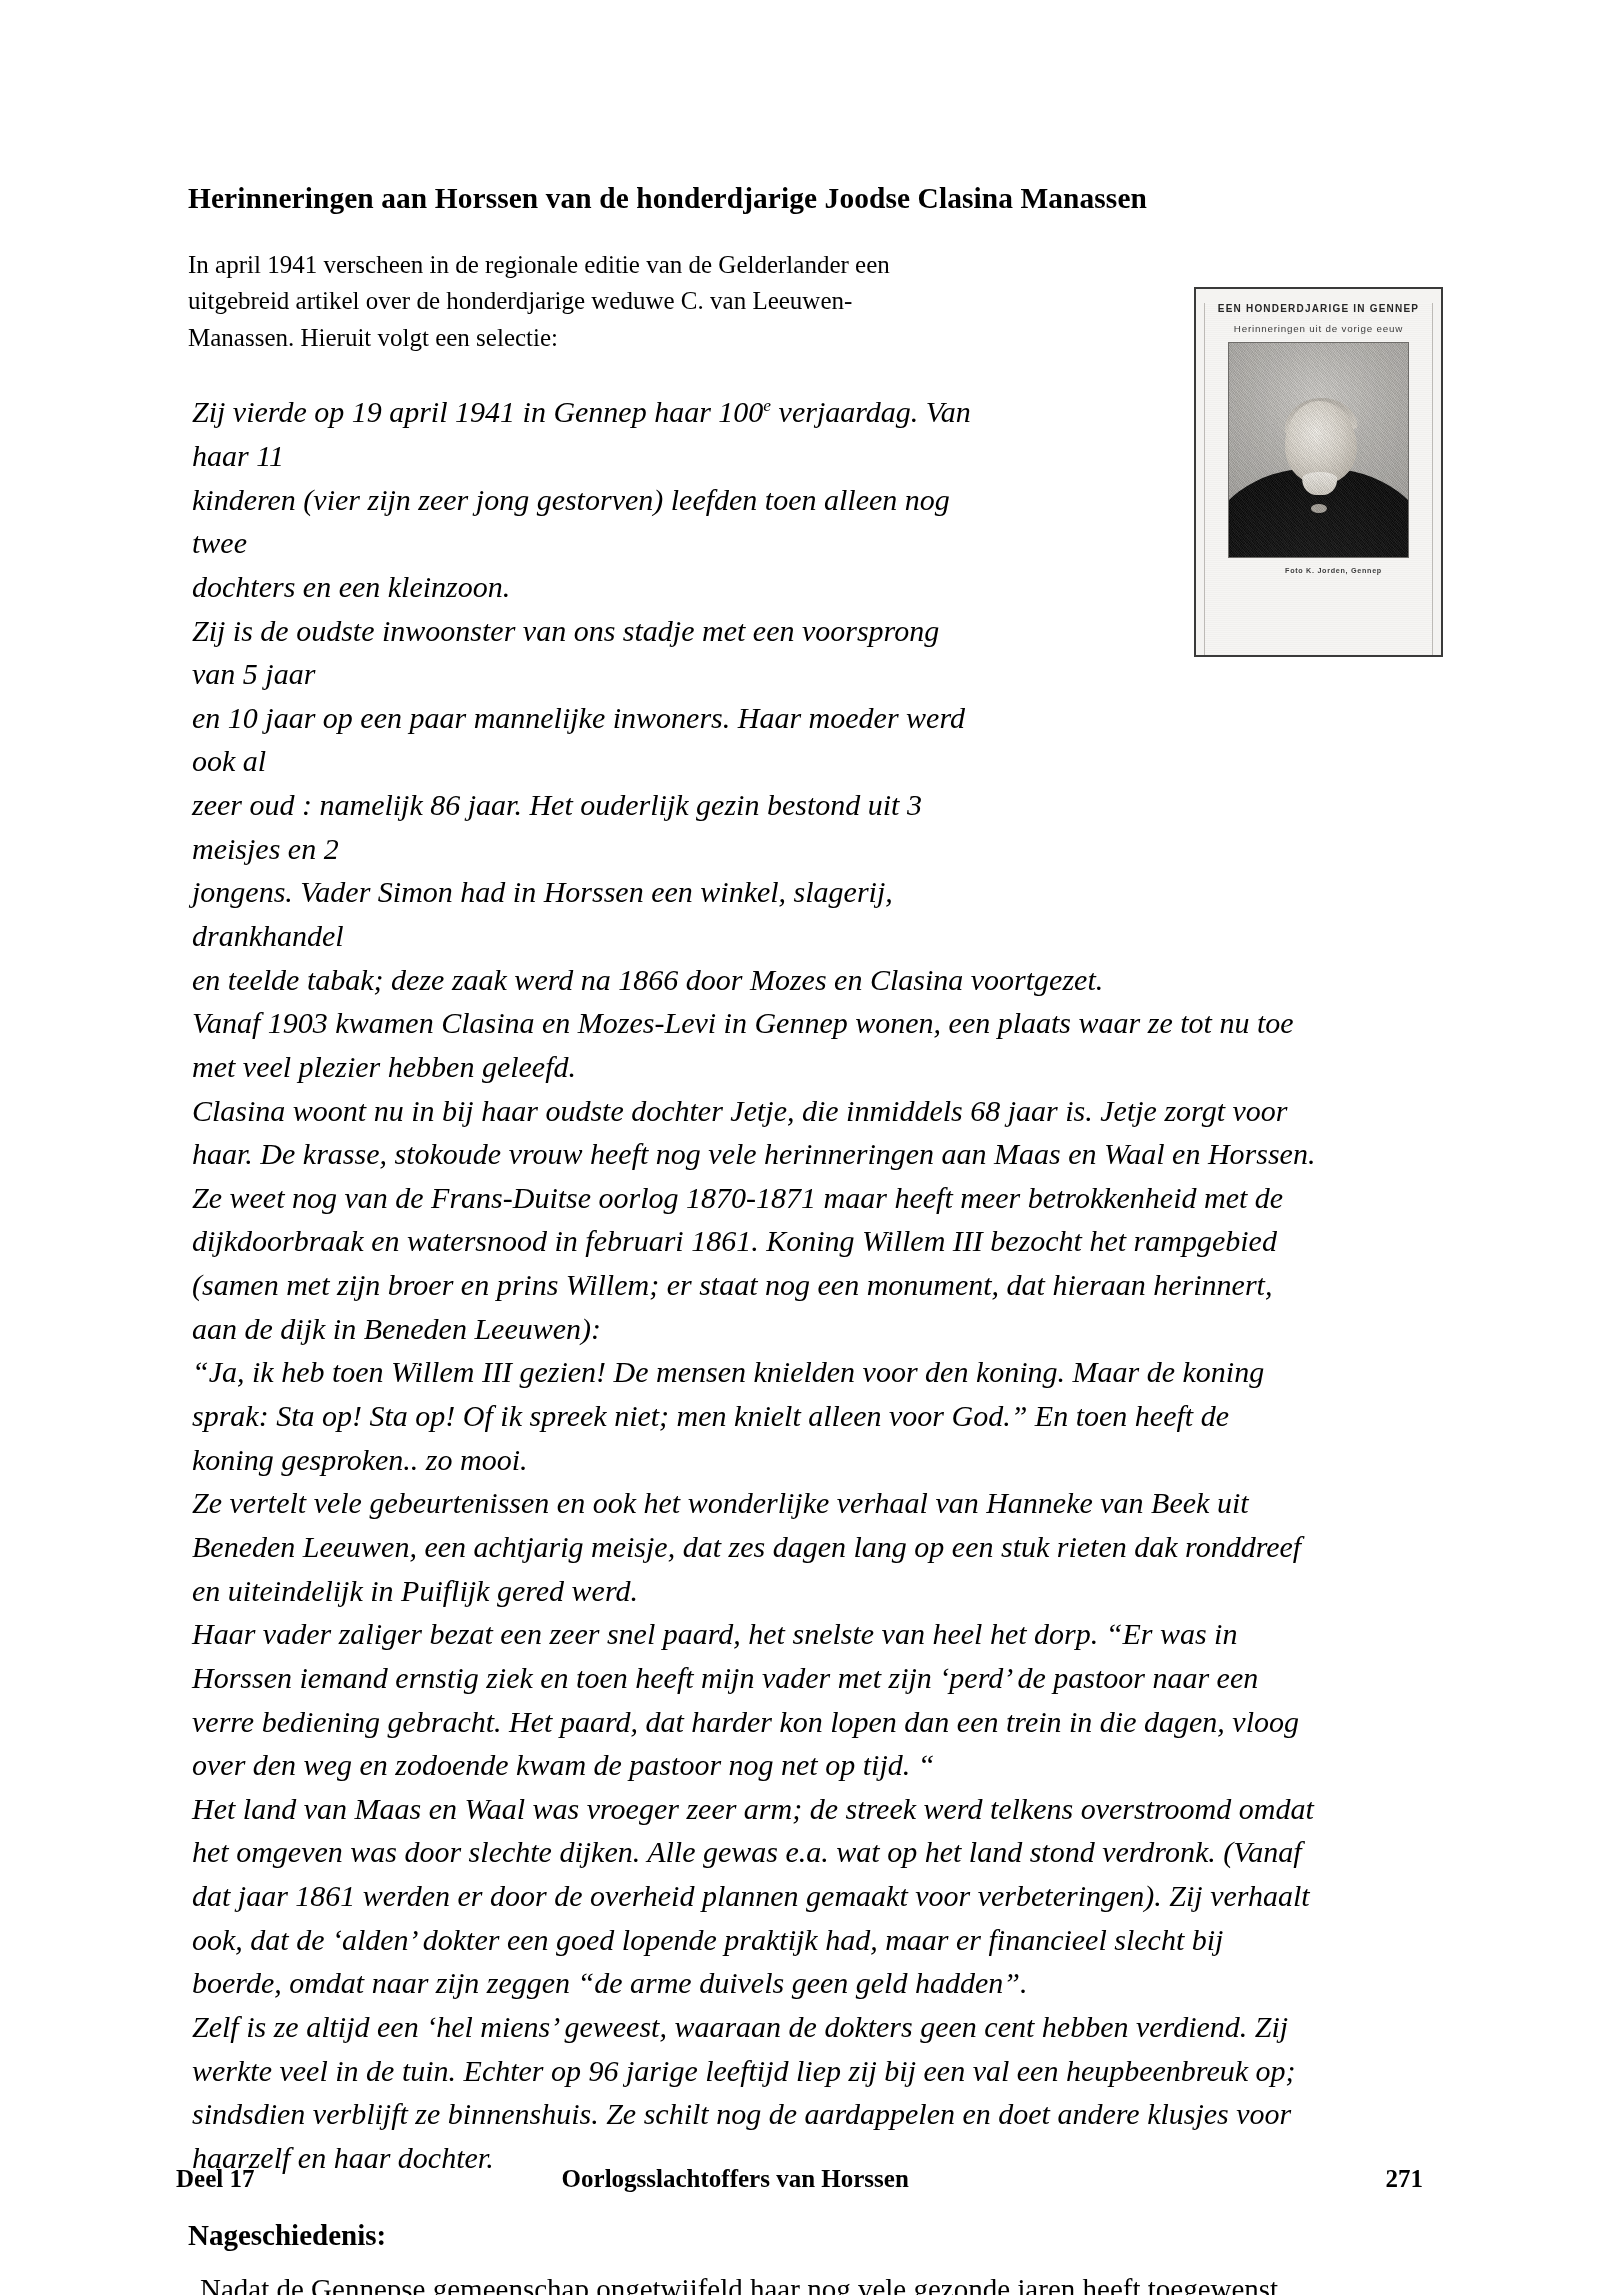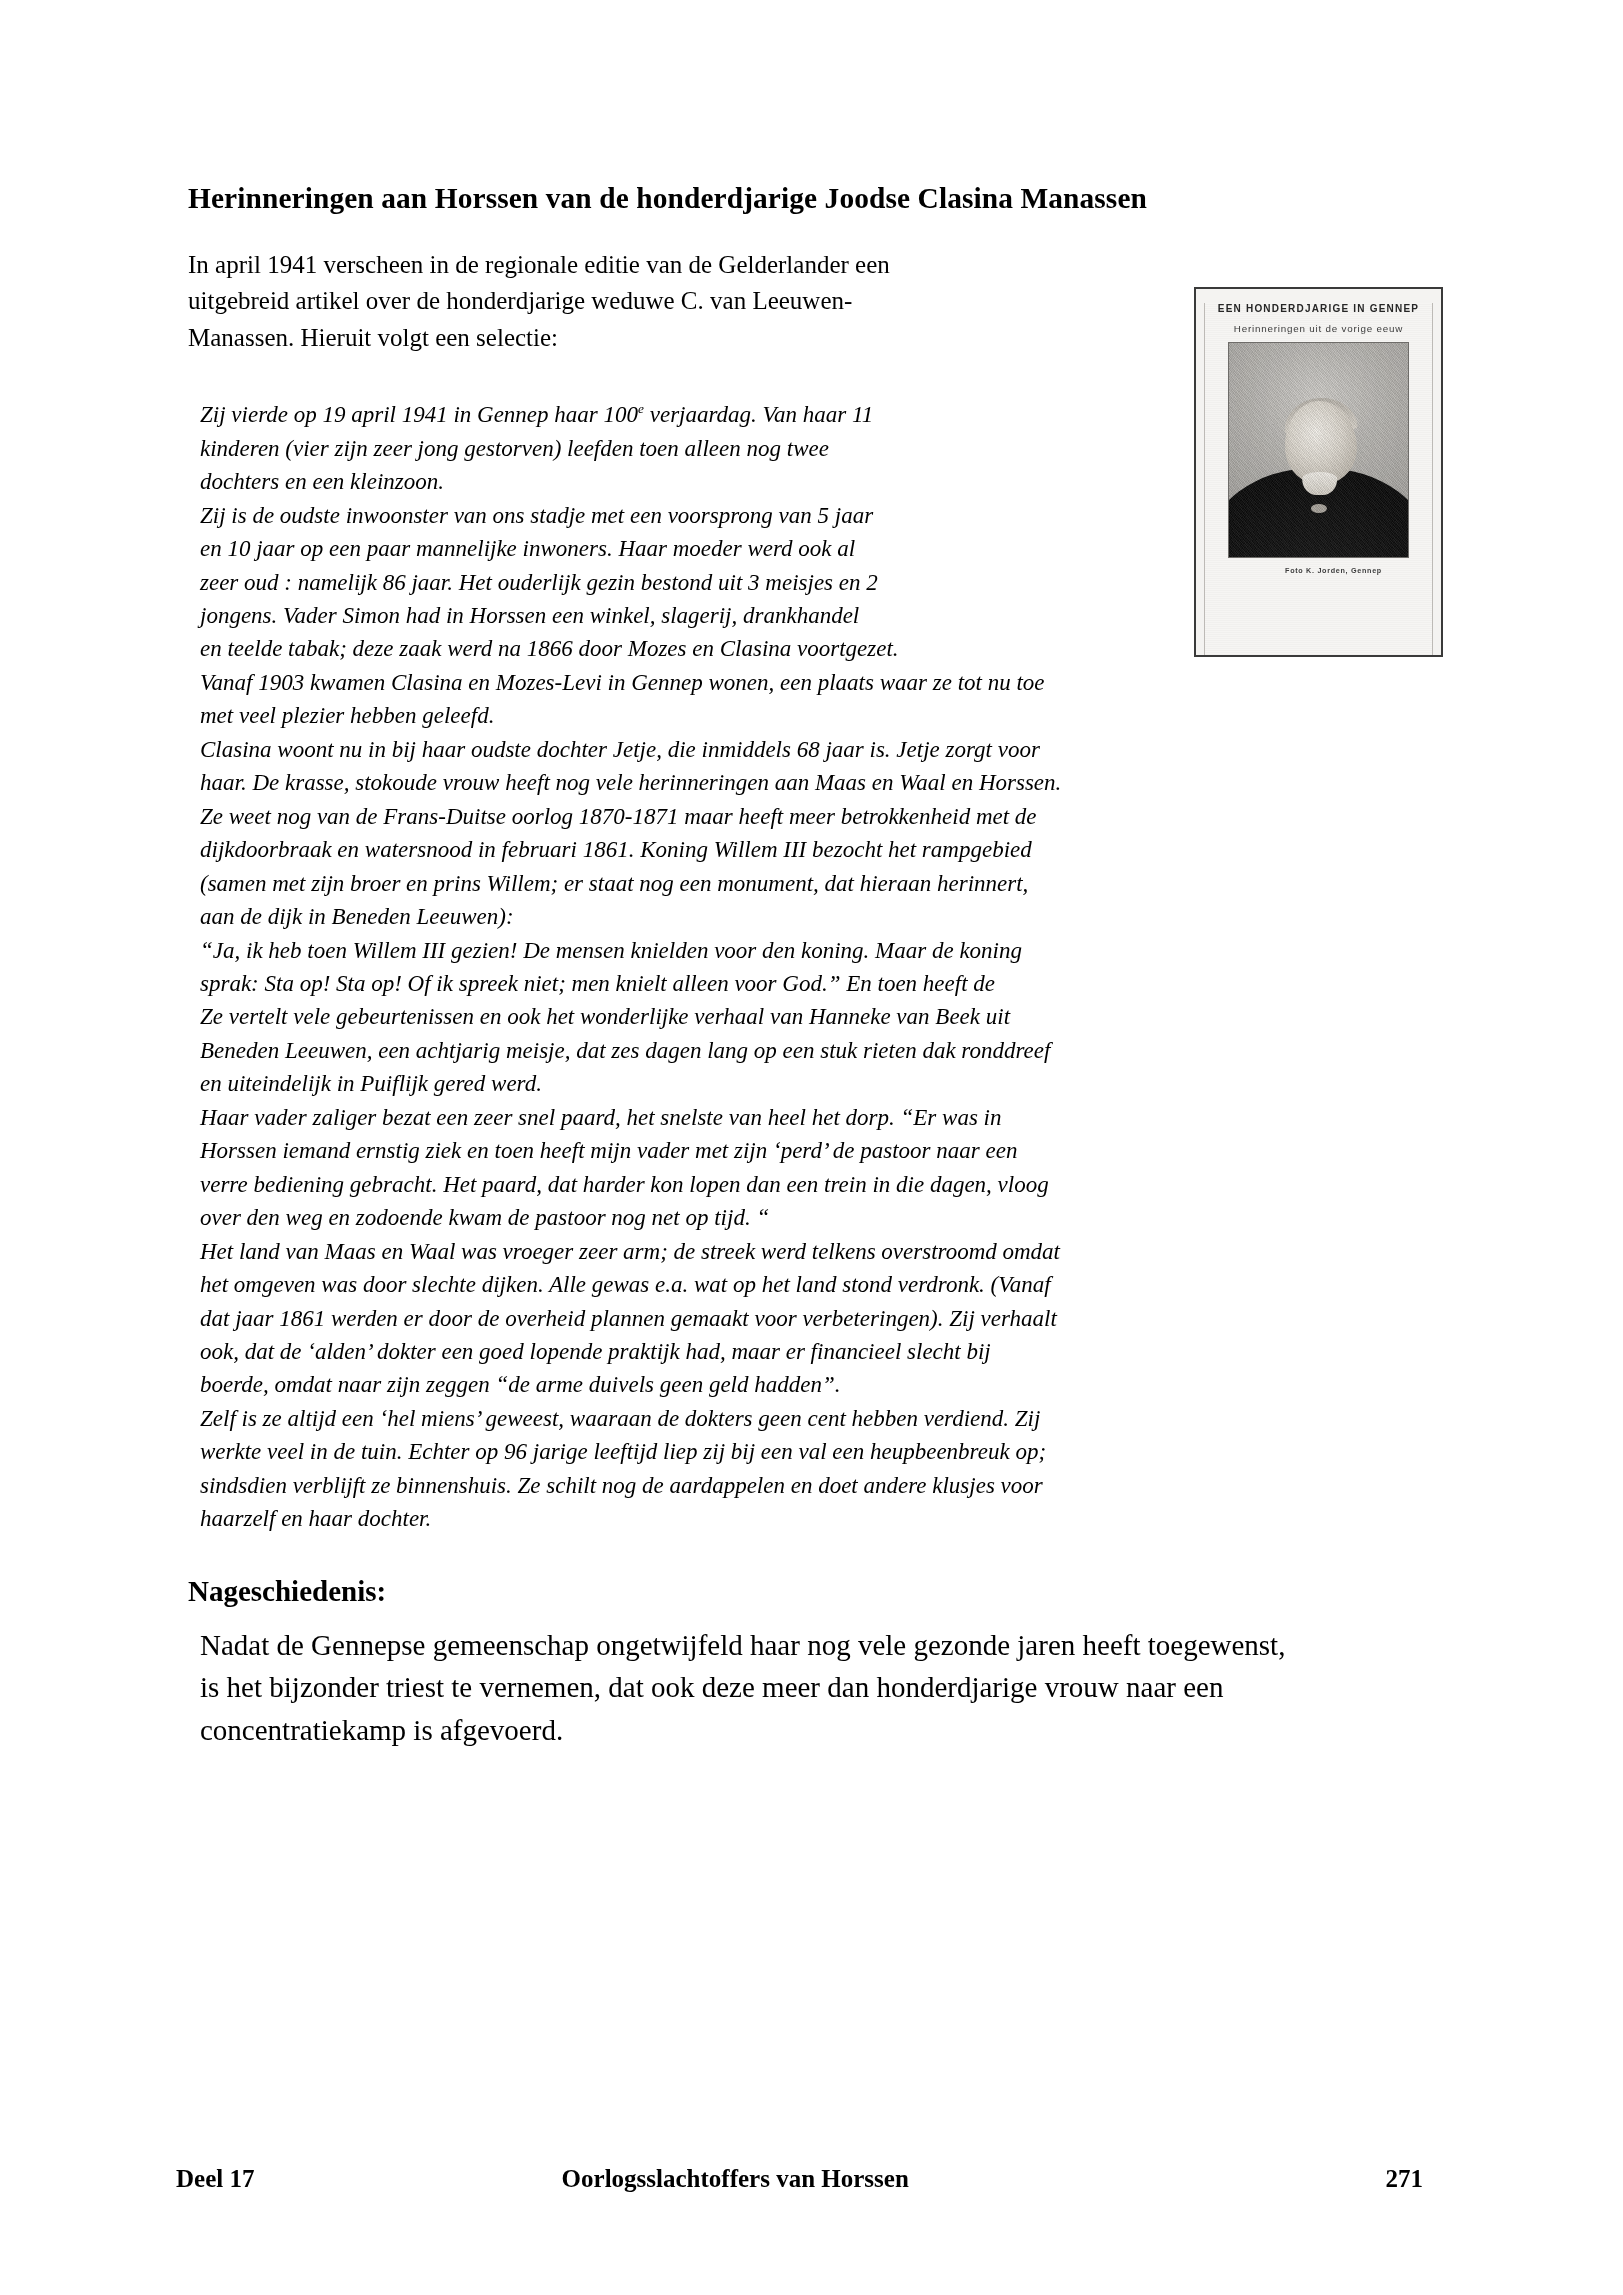--- a/index.html
+++ b/index.html
@@ -175,24 +175,24 @@
     font-size: 7.2px;
     letter-spacing: 0.7px;
     color: #3e3e3e;
     margin-top: 7.2px;
     padding-left: 30px;
     filter: blur(0.3px);
   }
 
   
   .quote-block {
-    font-size: 23px;
+    font-size: 30px;
     font-style: italic;
     line-height: 1.455;
-    margin: 12px;
+    margin: 4px;
   }
   .quote-block .para { margin: 0; }
   .quote-block .ln { display: block; }
   .quote-block .ln.narrow { width: 795px; }
   sup.ord {
     font-size: 0.58em;
     vertical-align: super;
     font-style: italic;
   }
 
@@ -283,20 +283,21 @@
         </p>
         <p class="para">
           <span class="ln">Ze weet nog van de Frans-Duitse oorlog 1870-1871 maar heeft meer betrokkenheid met de</span>
           <span class="ln">dijkdoorbraak en watersnood in februari 1861. Koning Willem III bezocht het rampgebied</span>
           <span class="ln">(samen met zijn broer en prins Willem; er staat nog een monument, dat hieraan herinnert,</span>
           <span class="ln">aan de dijk in Beneden Leeuwen):</span>
         </p>
         <p class="para">
           <span class="ln">“Ja, ik heb toen Willem III gezien! De mensen knielden voor den koning. Maar de koning</span>
           <span class="ln">sprak: Sta op! Sta op! Of ik spreek niet; men knielt alleen voor God.”  En toen heeft de</span>
+          <span class="ln">koning gesproken.. zo mooi.</span>
         </p>
         <p class="para">
           <span class="ln">Ze vertelt vele gebeurtenissen en ook het wonderlijke verhaal van Hanneke van Beek uit</span>
           <span class="ln">Beneden Leeuwen, een achtjarig meisje, dat zes dagen lang op een stuk rieten dak ronddreef</span>
           <span class="ln">en uiteindelijk in Puiflijk gered werd.</span>
         </p>
         <p class="para">
           <span class="ln">Haar vader zaliger bezat een zeer snel paard, het snelste van heel het dorp.  “Er was in</span>
           <span class="ln">Horssen iemand ernstig ziek en toen heeft mijn vader met zijn ‘perd’ de pastoor naar een</span>
           <span class="ln">verre bediening  gebracht. Het paard, dat harder kon lopen dan een trein in die dagen, vloog</span>

